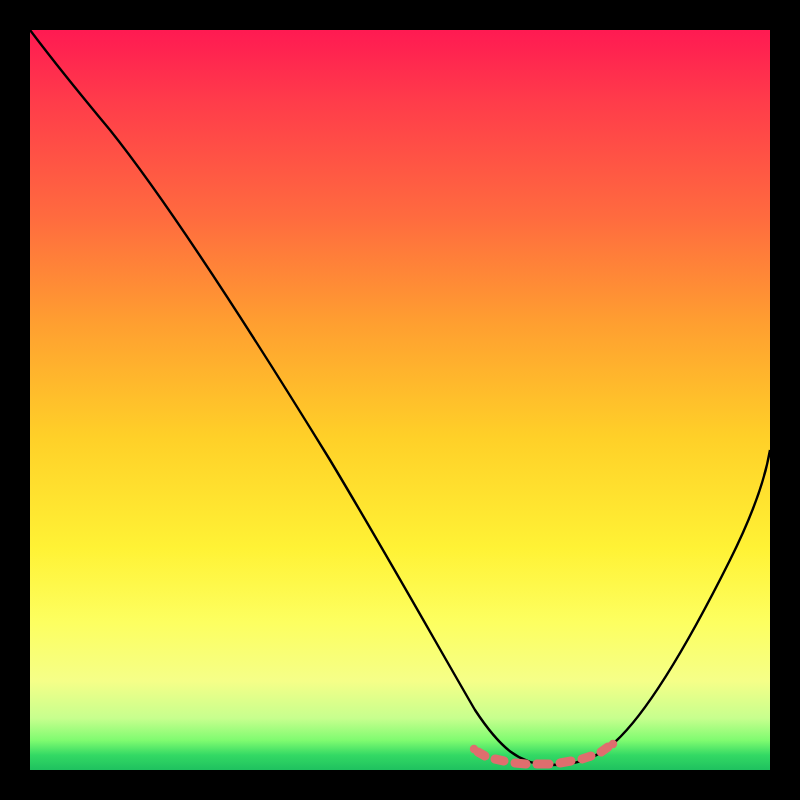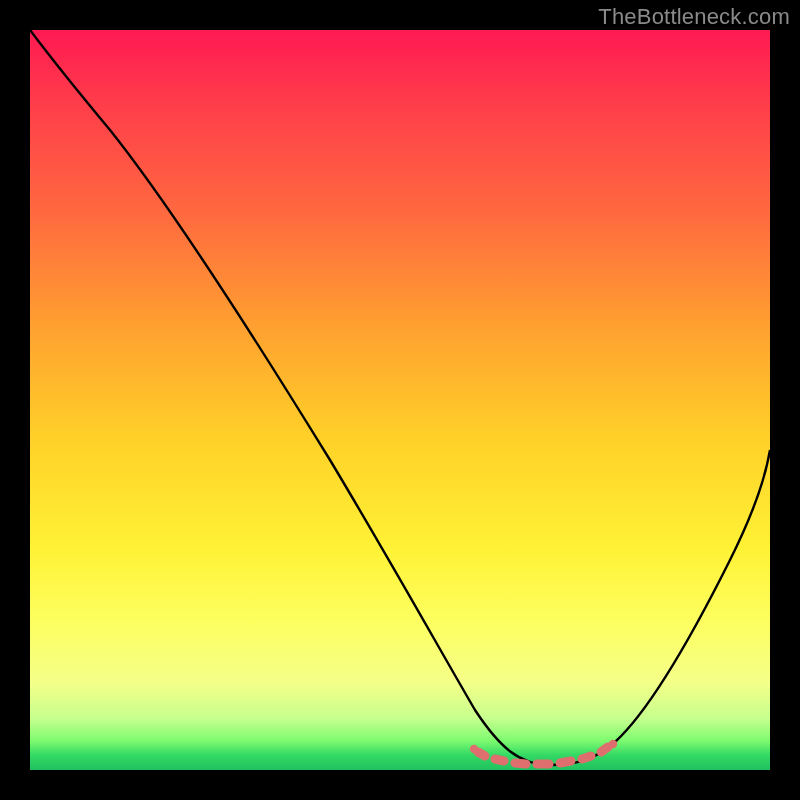--- a/index.html
+++ b/index.html
@@ -59,21 +59,20 @@
     width: 740px;
     height: 740px;
     z-index: 3;
   }
 </style>
 </head>
 <body>
 
 <div class="frame">
 
-  <div class="watermark">TheBottleneck.com</div>
 
   <div class="plot">
 
     <svg class="curve" viewBox="0 0 740 740" preserveAspectRatio="none">
 
       <path fill="none" stroke="#000" stroke-width="2.4" d="M 0 0
                C 30 40, 55 70, 80 100
                C 140 175, 220 300, 300 430
                C 360 530, 410 620, 445 680
                C 470 718, 490 735, 520 735

